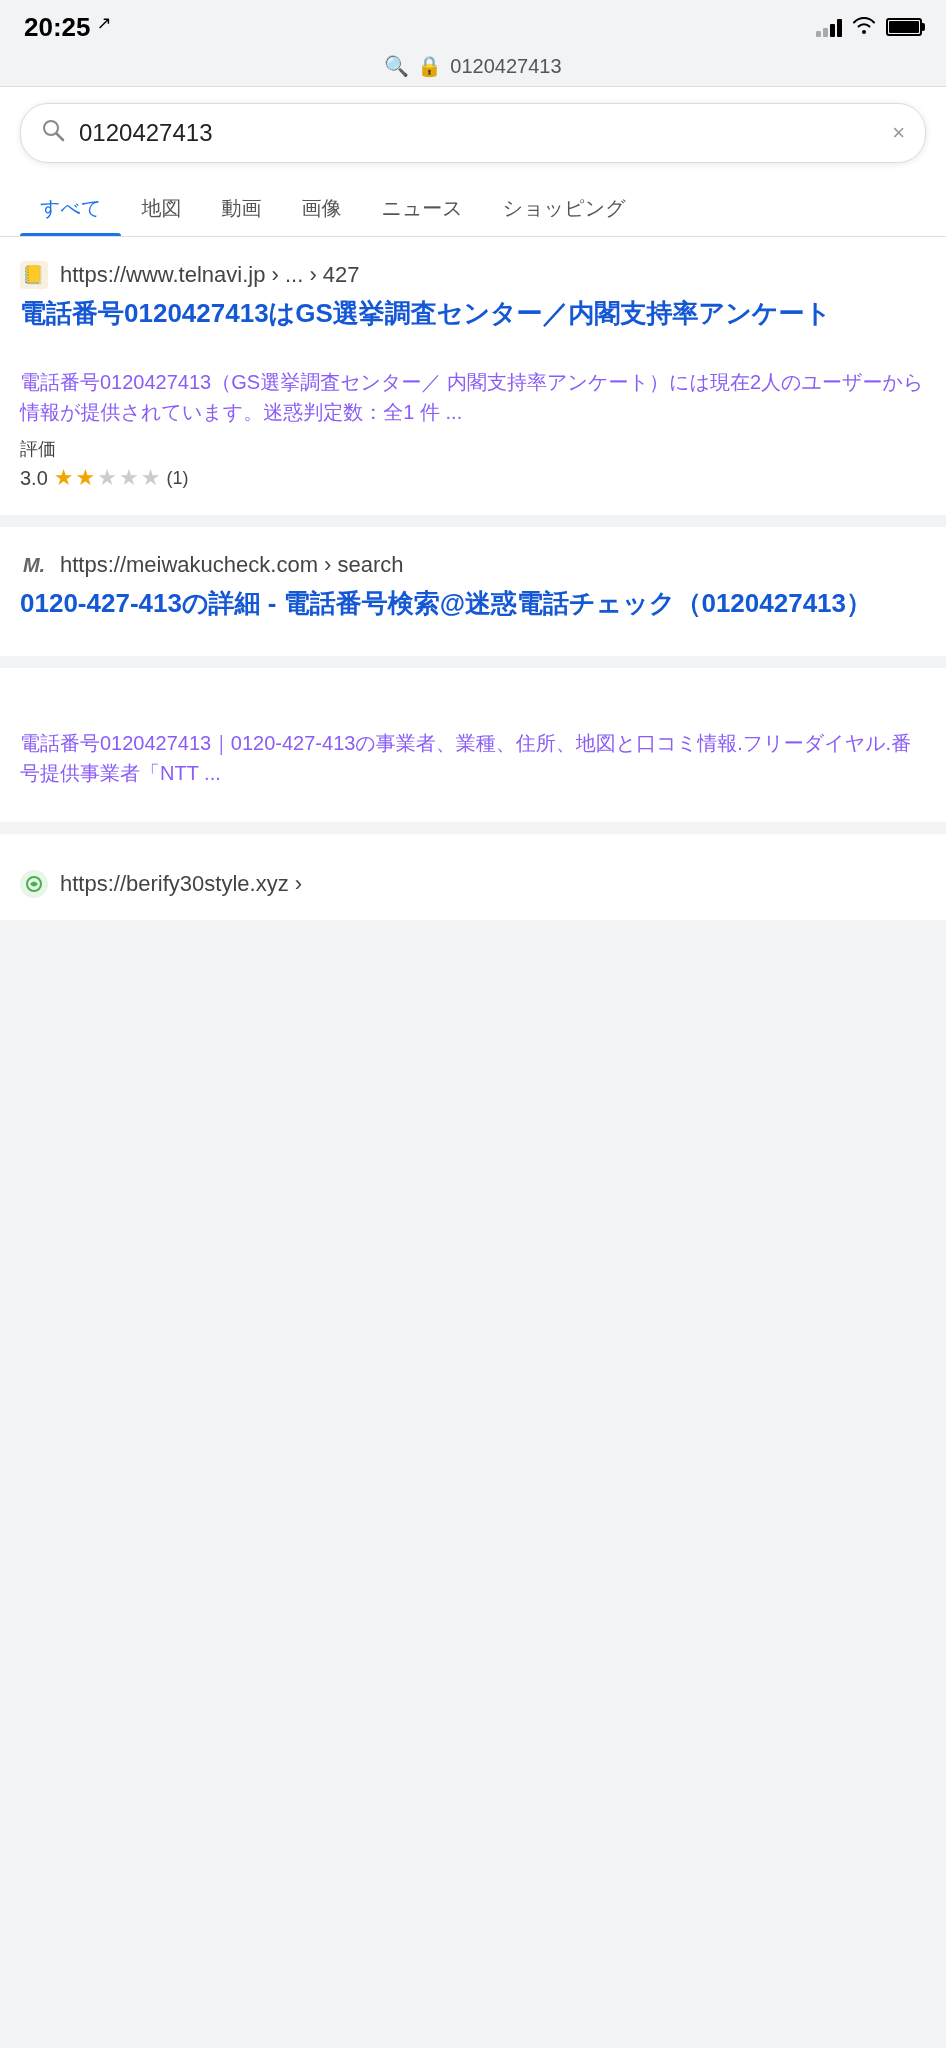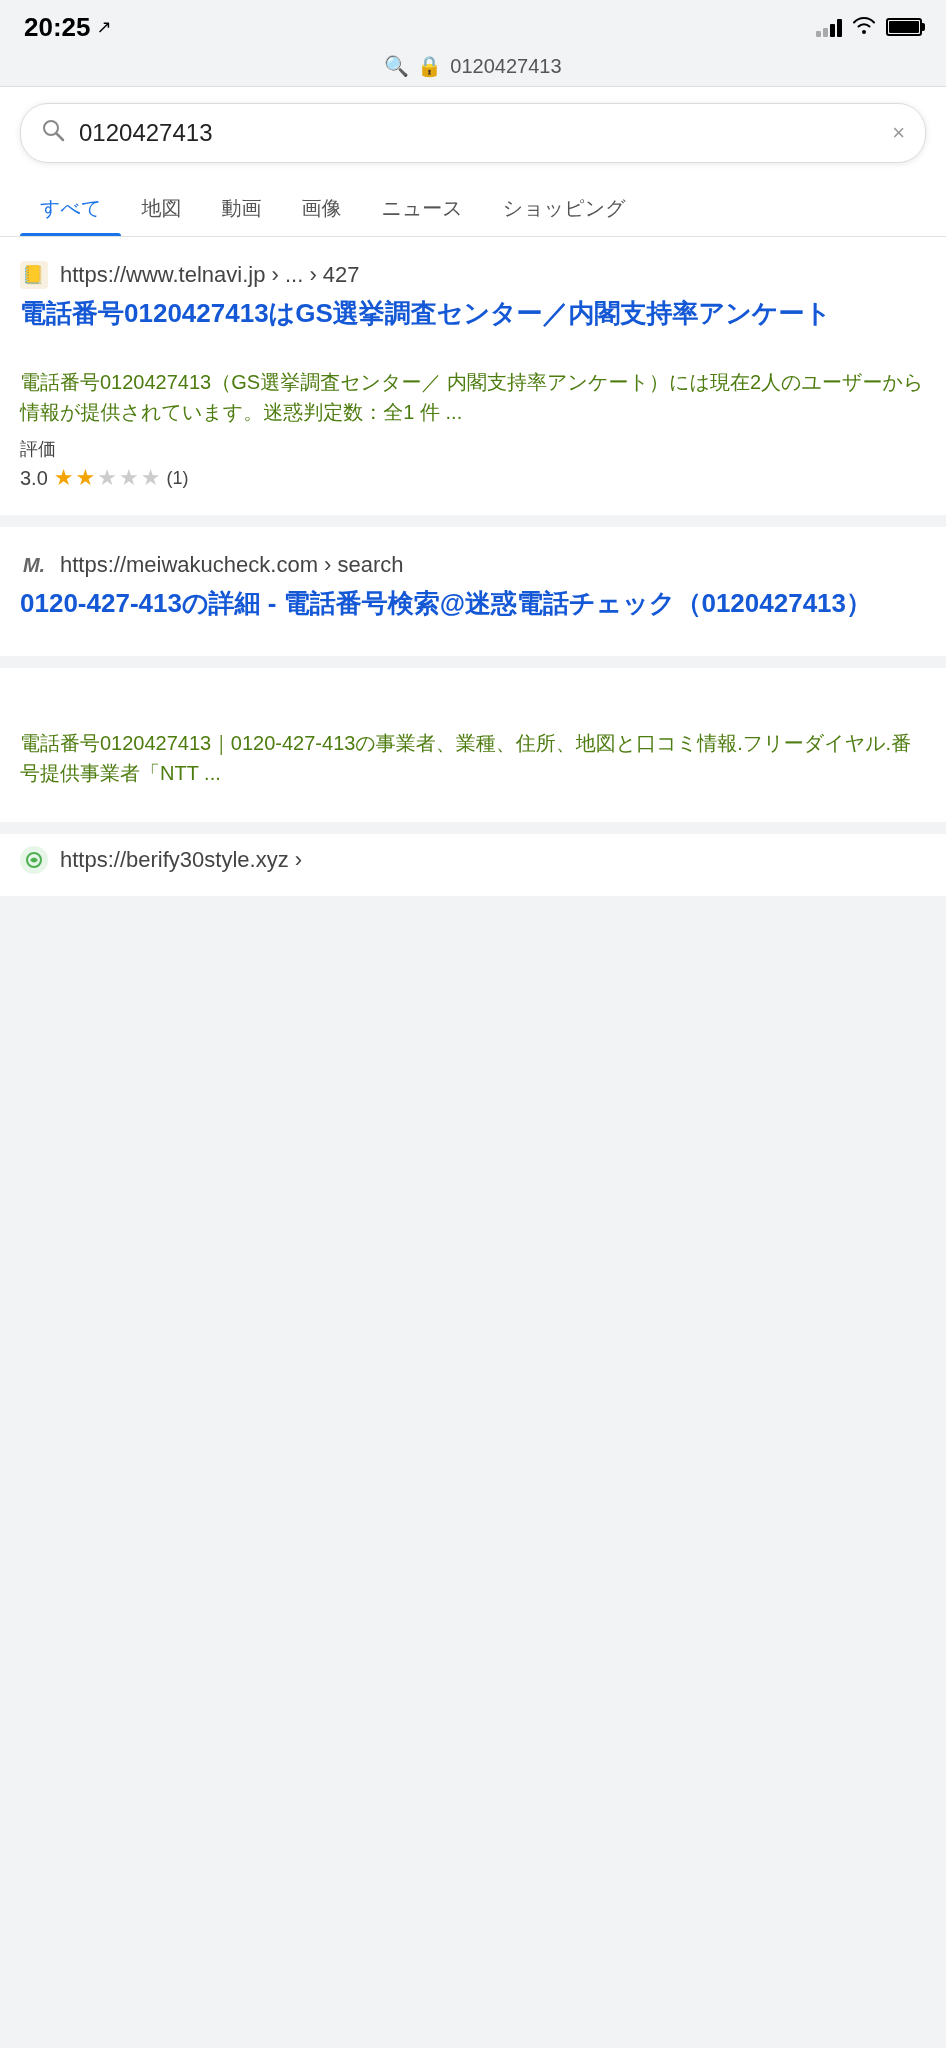--- a/index.html
+++ b/index.html
@@ -19,21 +19,21 @@
       justify-content: space-between;
       align-items: center;
       padding: 12px 24px 8px 24px;
       height: 50px;
     }
     .status-time {
       font-size: 26px;
       font-weight: 700;
       color: #000;
       display: flex;
-      align-items: center;
+      align-items: flex-start;
       gap: 6px;
     }
     .status-icons {
       display: flex;
       align-items: center;
       gap: 10px;
     }
     .signal-bars {
       display: flex;
       align-items: flex-end;
@@ -200,21 +200,21 @@
       font-size: 26px;
       color: #1558d6;
       line-height: 1.4;
       margin-bottom: 10px;
       cursor: pointer;
       font-weight: bold;
     }
 
     .result-snippet {
       font-size: 20px;
-      color: #4d7c0f;
+      color: #8b5cf6;
       line-height: 1.5;
       margin-bottom: 10px;
       margin-top: 36px;
     }
 
     .rating-label {
       font-size: 18px;
       color: #444;
       margin-bottom: 4px;
     }
@@ -273,21 +273,21 @@
       align-items: center;
       justify-content: center;
       color: #4caf50;
       font-size: 14px;
       font-weight: bold;
     }
 
     
     .result-card-partial {
       background: #fff;
-      padding: 12px 20px 16px 20px;
+      padding: 36px 20px 16px 20px;
       margin-bottom: 0;
     }
   </style>
 </head>
 <body>
 
 <div class="status-bar">
   <div class="status-time">
     <span>20:25</span>
     <span style="font-size:18px;font-weight:400;">↗</span>

